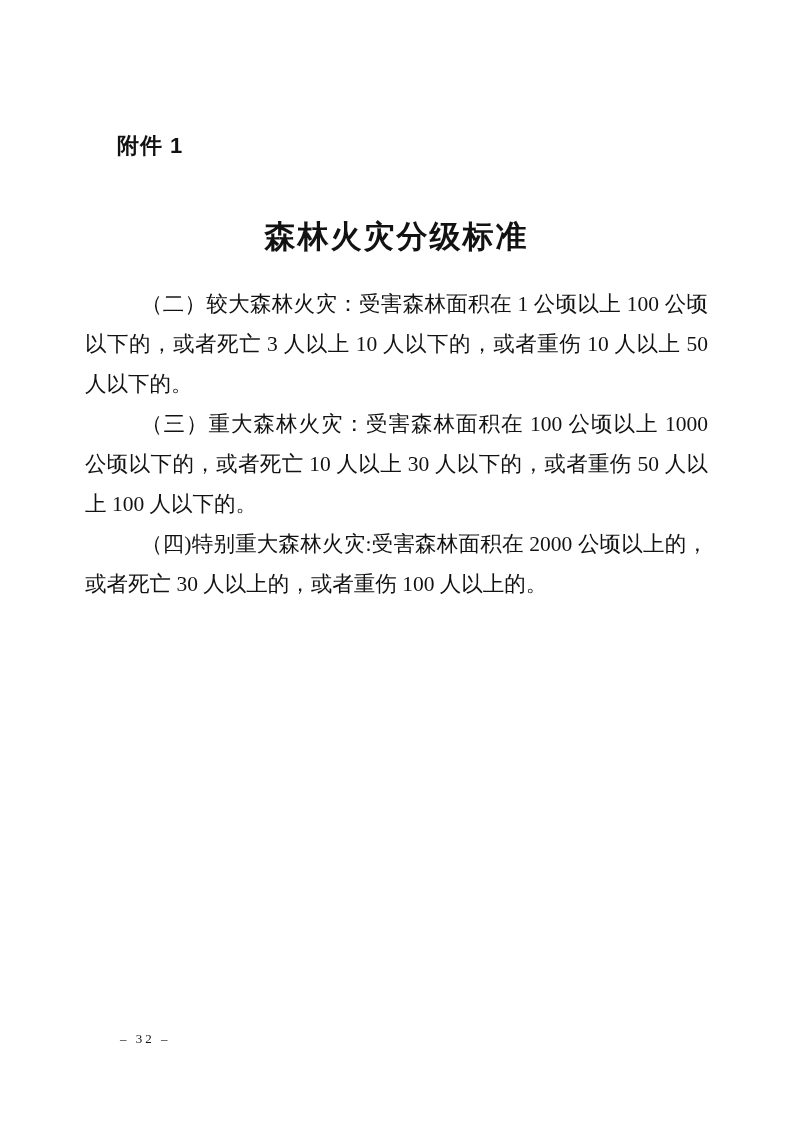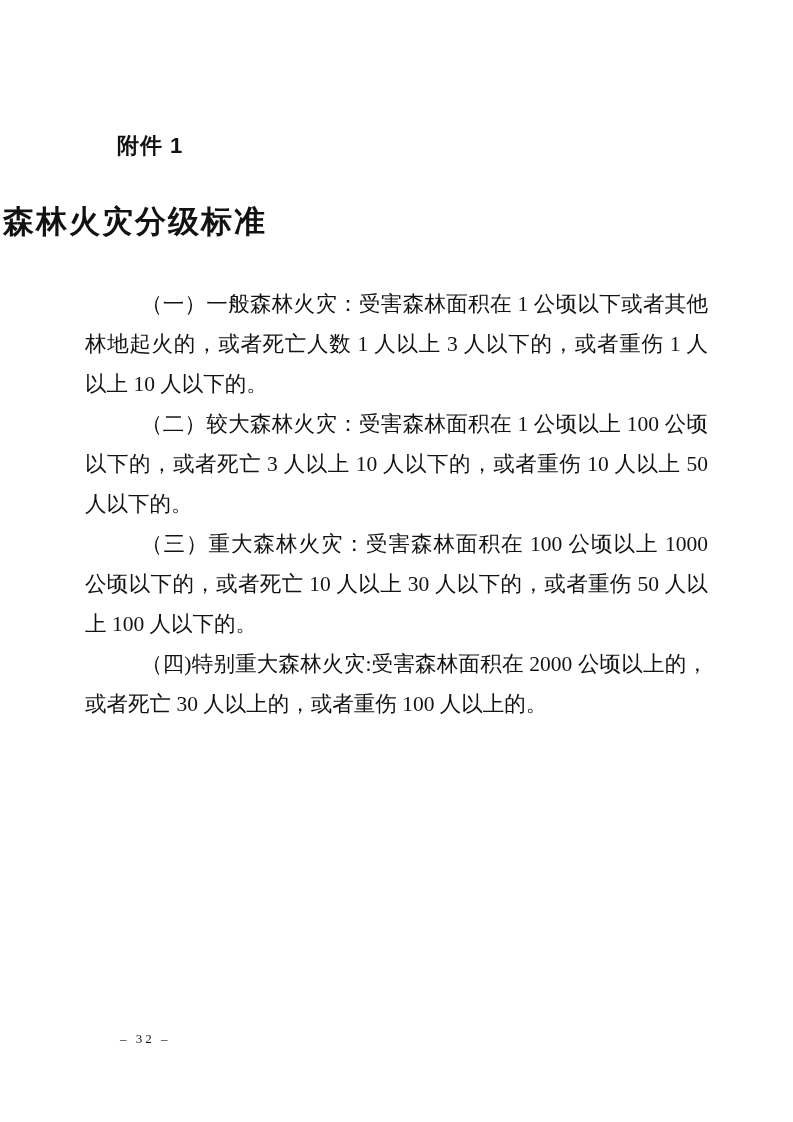--- a/index.html
+++ b/index.html
@@ -25,21 +25,22 @@
     font-weight: 600;
     letter-spacing: 1px;
     line-height: 30px;
     padding-left: 20px;
   }
   .doc-title {
     position: absolute;
     left: 0;
     right: 0;
     top: 196px;
-    margin: 3px;
+    margin: 18px;
+    text-align: center;
     font-size: 31px;
     font-weight: 700;
     letter-spacing: 2px;
     line-height: 46px;
   }
   .doc-body {
     position: absolute;
     left: 85px;
     top: 284px;
     width: 623px;
@@ -65,21 +66,20 @@
 </head>
 <body>
 
 <div class="page">
 
   <div class="attachment">附件 1</div>
 
   <h1 class="doc-title">森林火灾分级标准</h1>
 
   <div class="doc-body">
-    <p>（一）一般森林火灾：受害森林面积在 1 公顷以下或者其他林地起火的，或者死亡人数 1 人以上 3 人以下的，或者重伤 1 人以上 10 人以下的。</p>
     <p>（二）较大森林火灾：受害森林面积在 1 公顷以上 100 公顷以下的，或者死亡 3 人以上 10 人以下的，或者重伤 10 人以上 50 人以下的。</p>
     <p>（三）重大森林火灾：受害森林面积在 100 公顷以上 1000 公顷以下的，或者死亡 10 人以上 30 人以下的，或者重伤 50 人以上 100 人以下的。</p>
     <p>（四)特别重大森林火灾:受害森林面积在 2000 公顷以上的，或者死亡 30 人以上的，或者重伤 100 人以上的。</p>
   </div>
 
   <div class="page-number">– 32 –</div>
 
 </div>
 
 </body></html>

